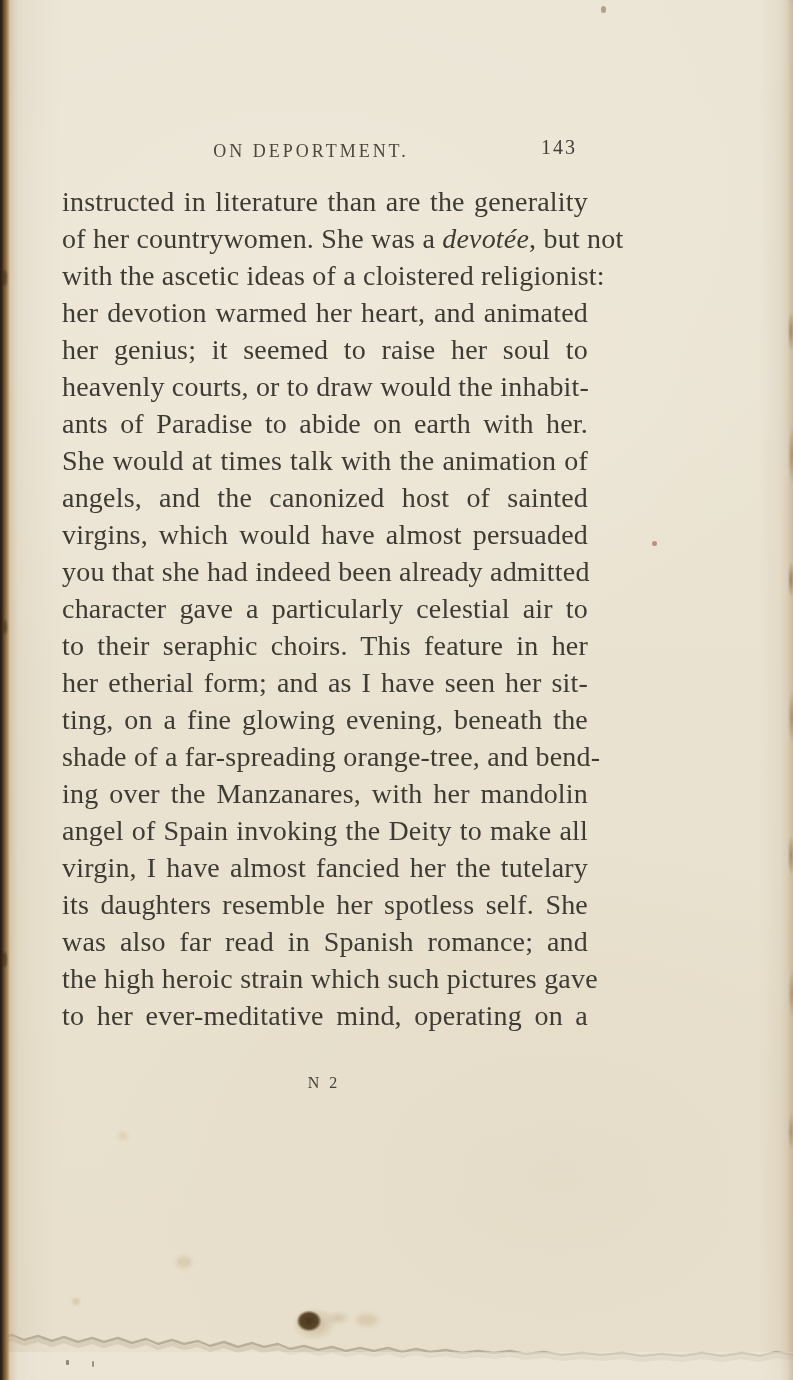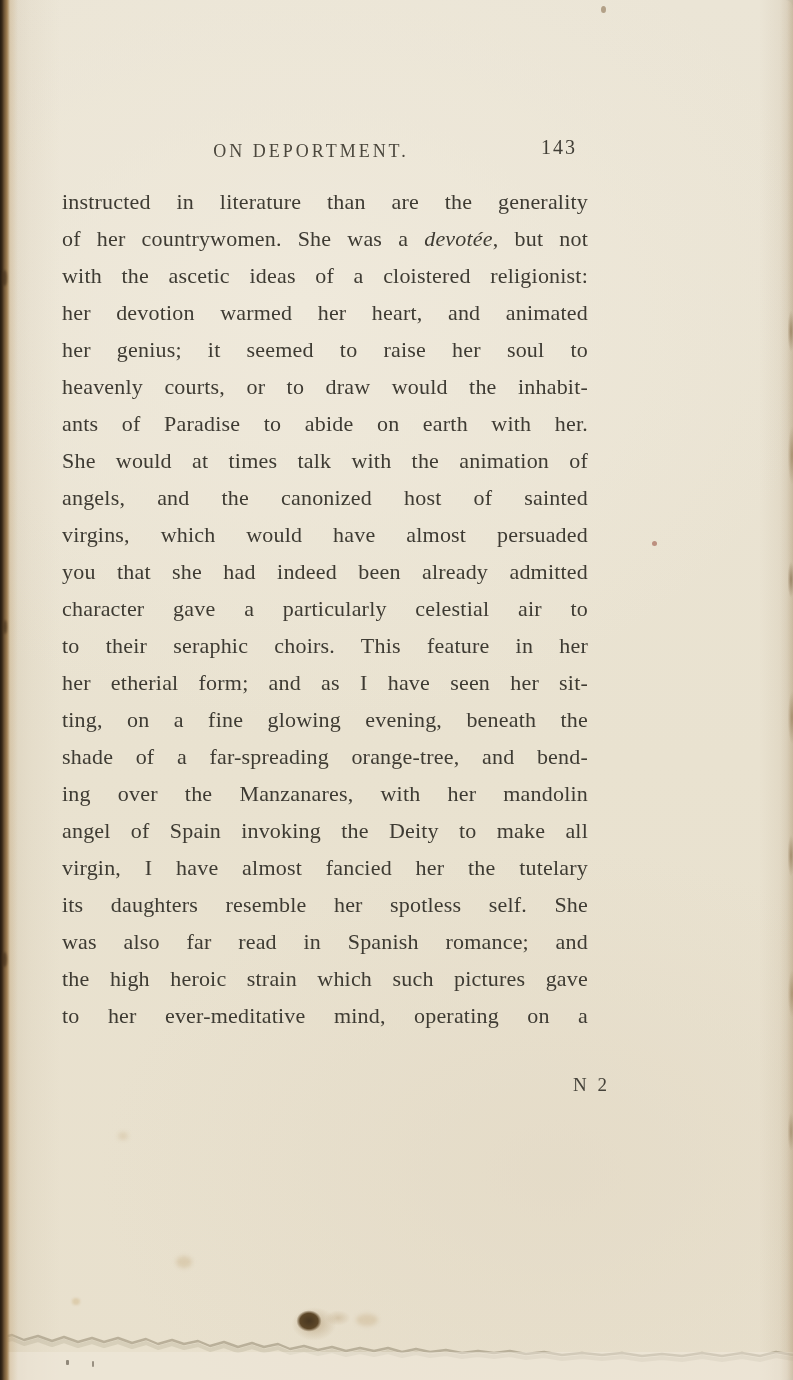--- a/index.html
+++ b/index.html
@@ -56,28 +56,28 @@
   }
   .page-number{
     position:absolute;left:541px;top:136px;width:60px;
     font-size:20px;letter-spacing:2px;color:#413e36;
   }
   .body-text{
     position:absolute;left:62px;top:183px;width:526px;
   }
   .body-text .line{
     height:37px;line-height:37px;
-    font-size:22px;letter-spacing:.2px;white-space:nowrap;
+    font-size:28px;letter-spacing:.2px;white-space:nowrap;
     text-align:justify;text-align-last:justify;
     color:var(--ink);
   }
   .body-text .line i{}
   .signature-mark{
-    position:absolute;left:66px;top:1074px;width:544px;
-    text-align:right;font-size:19px;letter-spacing:3px;color:#45423a;
+    position:absolute;left:52px;top:1074px;width:544px;
+    text-align:center;font-size:16px;letter-spacing:3px;color:#45423a;
   }
   .torn-edge{position:absolute;left:0;top:1322px;width:793px;height:58px;}
   .under-page{
     position:absolute;left:0;top:1352px;width:793px;height:28px;
     background:rgba(241,236,224,.45);
   }
   .ink-blot{
     position:absolute;left:284px;top:1300px;width:70px;height:48px;
     background:
       radial-gradient(20px 17px at 25px 21px, #483720 0%, #5d4728 45%, rgba(93,71,40,0) 63%),

